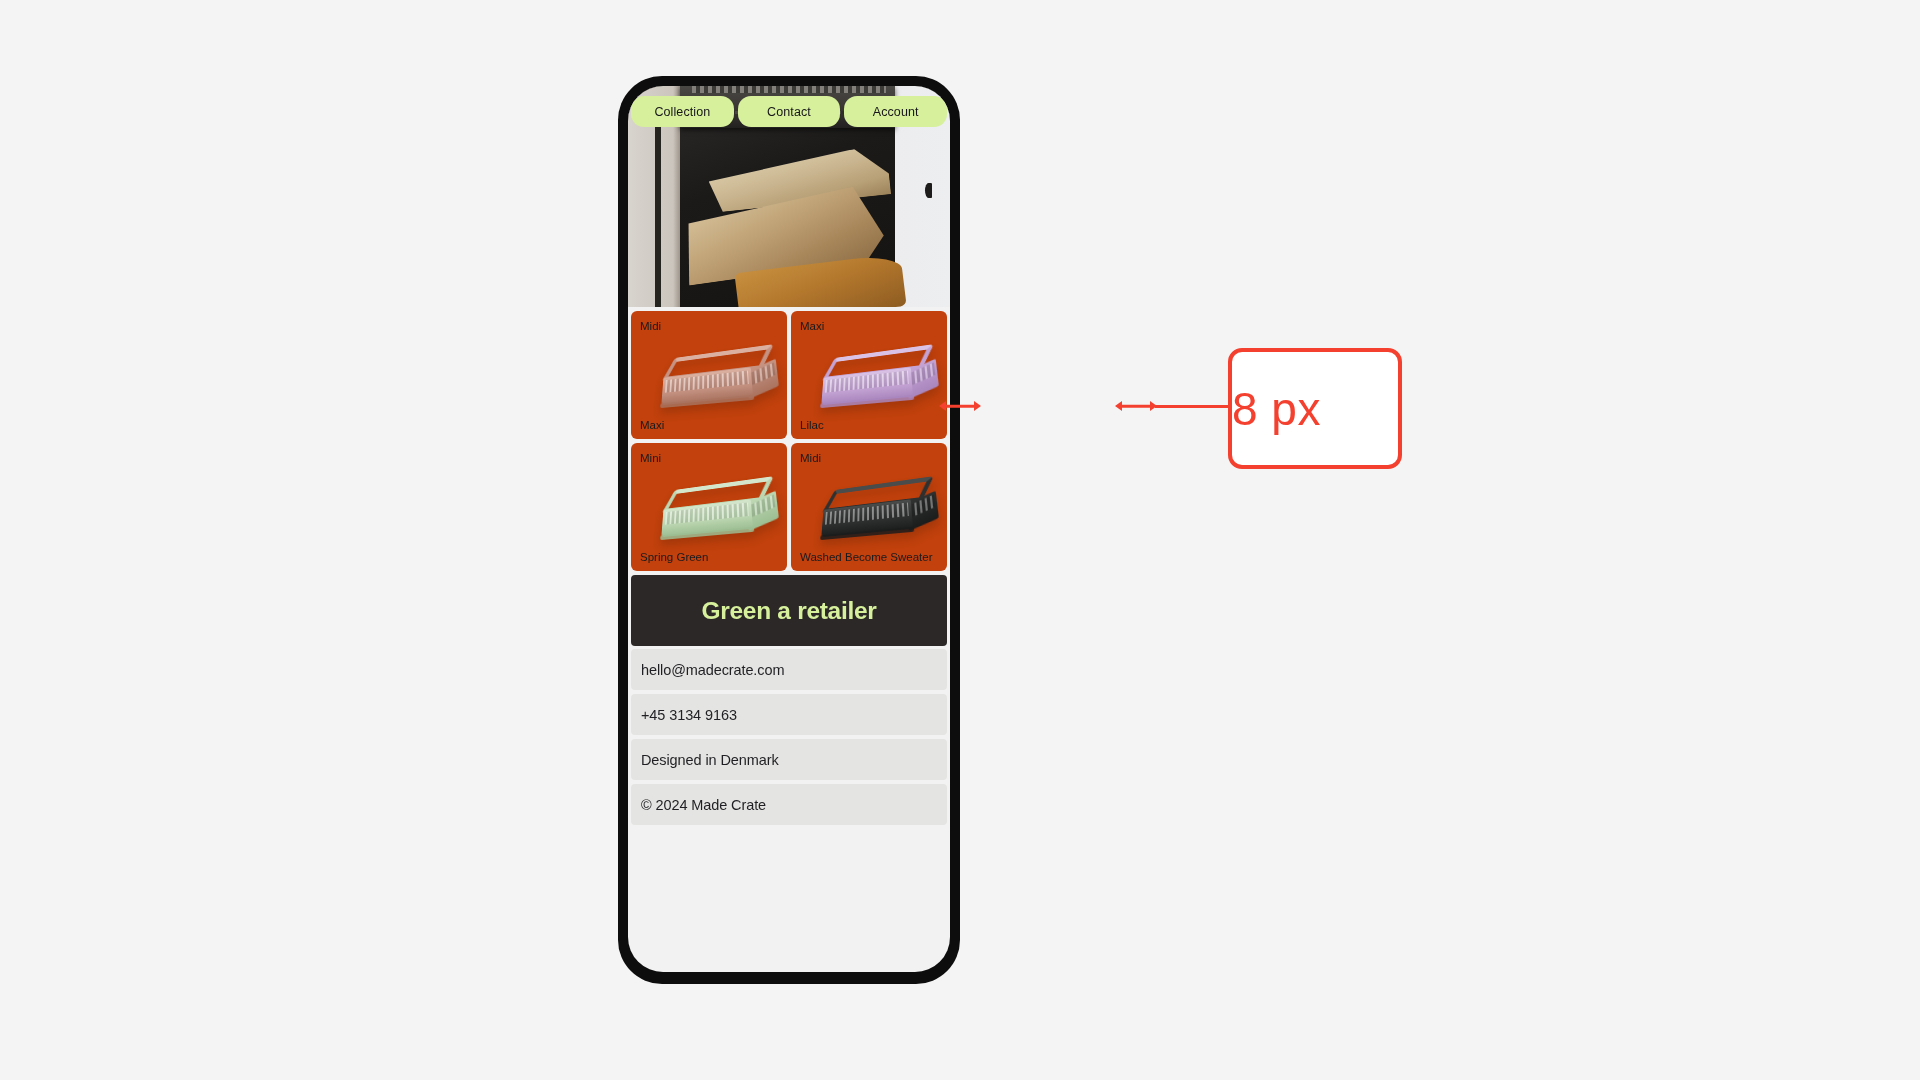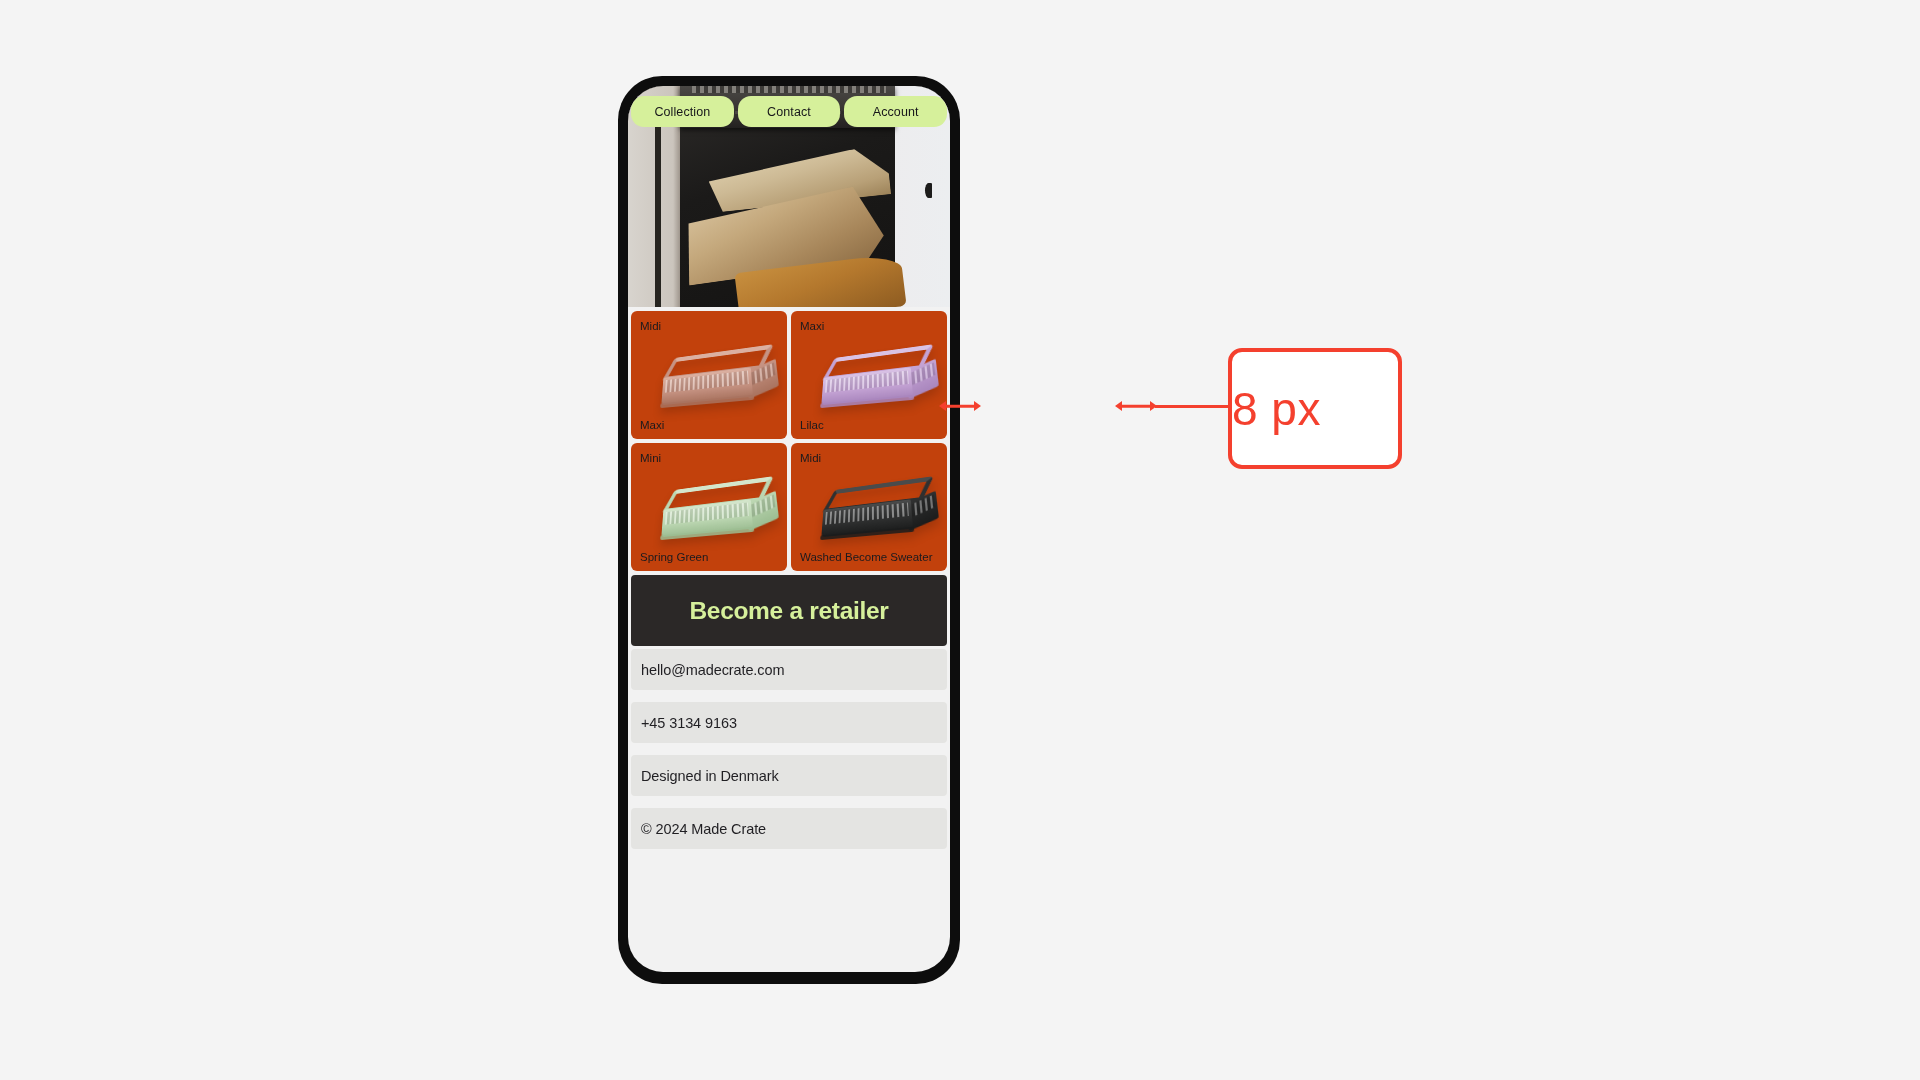--- a/index.html
+++ b/index.html
@@ -286,21 +286,21 @@
   }
 
   
   .footer-list {
     padding: 3px 3px 0 3px;
   }
   .footer-row {
     background: #e4e4e2;
     border-radius: 4px;
     height: 41px;
-    margin-bottom: 12px;
+    margin-bottom: 4px;
     display: flex;
     align-items: center;
     padding-left: 10px;
     box-sizing: border-box;
     font-size: 14.5px;
     color: #201f23;
     cursor: pointer;
     letter-spacing: -0.1px;
   }
 
@@ -432,21 +432,21 @@
               <div class="front" style="background: linear-gradient(rgb(74, 75, 75) 0%, rgb(47, 48, 48) 55%, rgb(27, 28, 28) 100%);"></div>
               <div class="base" style="background: rgb(27, 28, 28);"></div>
           </div>
         </div>
         <div class="product-name">Washed Become Sweater</div>
       </div>
 
     </div>
 
     <div class="retailer-banner" style="background: rgb(43, 40, 39);">
-      <span style="color: rgb(214, 240, 155);">Become a retailer</span>
+      <span style="color: rgb(214, 240, 155);">Green a retailer</span>
     </div>
 
     <div class="footer-list">
       <div class="footer-row">
         <span>hello@madecrate.com</span>
       </div>
       <div class="footer-row">
         <span>+45 3134 9163</span>
       </div>
       <div class="footer-row">

